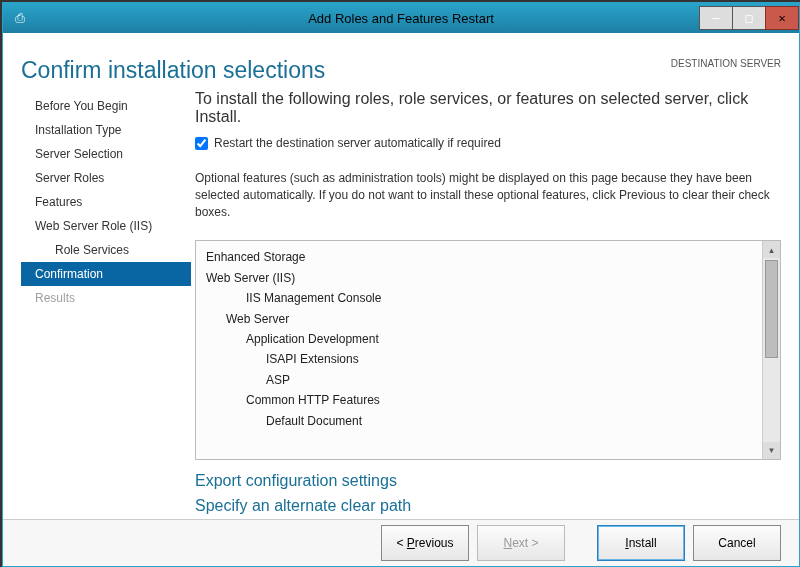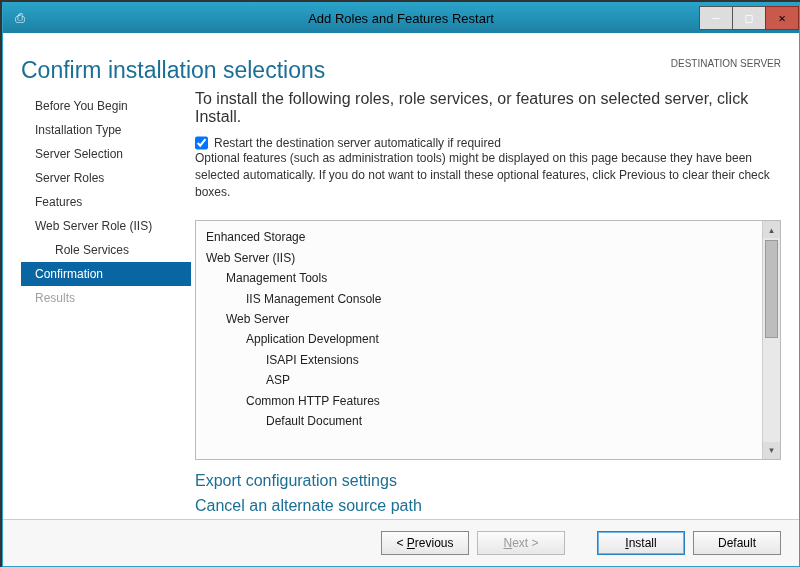--- a/index.html
+++ b/index.html
@@ -17,34 +17,34 @@
 .dest .lbl{color:#555}
 .columns{flex:1;display:flex;overflow:hidden}
 .sidebar{width:170px;padding-top:4px;color:#1a6f96}
 .sidebar .step{padding:5px 6px 5px 14px;font-size:12px;color:#444;cursor:pointer}
 .sidebar .step.enabled{color:#333}
 .sidebar .step.sub{padding-left:34px}
 .sidebar .step.active{background:#0a66a3;color:#fff}
 .sidebar .step.disabled{color:#a0a0a0}
 .content{flex:1;display:flex;flex-direction:column;padding-left:4px}
 .instr{font-size:16px;color:#333;margin-bottom:10px}
-.chk-row{display:flex;margin-bottom:0}
+.chk-row{display:flex;align-items:center;margin-bottom:20px}
 .chk-row input{margin:0 6px 0 0}
 .opt-text{font-size:12px;color:#333;line-height:1.4;margin-bottom:20px}
 .features-box{flex:1;border:1px solid #bbb;background:#fcfcfc;display:flex;min-height:0}
 .features-list{flex:1;padding:6px 10px;font-size:12px;line-height:1.7;color:#222;overflow:hidden}
 .ind1{padding-left:20px}.ind2{padding-left:40px}.ind3{padding-left:60px}
 .scroll{width:17px;background:#e8e8e8;display:flex;flex-direction:column;border-left:1px solid #ccc}
 .scroll .arrow{height:17px;display:flex;align-items:center;justify-content:center;background:#ddd;font-size:9px;color:#555}
 .scroll .thumb{margin:2px;background:#bdbdbd;border:1px solid #999;flex:0 0 96px}
 .scroll .track{flex:1}
 .links{margin:8px 0 0 0;font-size:16px;line-height:1.6}
 .links a{color:#1a6f96;text-decoration:none;cursor:pointer}
 .footer{height:46px;border-top:1px solid #ccc;display:flex;align-items:center;justify-content:flex-end;padding-right:18px;gap:8px;background:#f7f7f7}
-.footer button{min-width:88px;height:24px;font-size:12px;border:1px solid #888;background:linear-gradient(#fcfcfc,#e7e7e7);cursor:pointer}
+.footer button{min-width:88px;height:36px;font-size:12px;border:1px solid #888;background:linear-gradient(#fcfcfc,#e7e7e7);cursor:pointer}
 .footer button:disabled{color:#9a9a9a;border-color:#bbb}
 .footer button.default{border:1px solid #2a7fbf;box-shadow:0 0 0 1px #6db6e8 inset}
 .u{text-decoration:underline}
 </style>
 </head>
 <body>
 
 <div class="window">
   <div class="titlebar">
     <div class="icon-box">
@@ -92,45 +92,44 @@
           <input type="checkbox" id="restart-chk" checked="" style="">
           <span>Restart the destination server automatically if required</span>
         </label>
 
         <div class="opt-text">Optional features (such as administration tools) might be displayed on this page because they have been selected automatically. If you do not want to install these optional features, click Previous to clear their check boxes.</div>
 
         <div class="features-box">
           <div class="features-list" id="features-list">
               <div class="ind0">Enhanced Storage</div>
               <div class="ind0">Web Server (IIS)</div>
-              <div class="ind1">Management Tools</div>
               <div class="ind2">IIS Management Console</div>
               <div class="ind1">Web Server</div>
               <div class="ind2">Application Development</div>
               <div class="ind3">ISAPI Extensions</div>
               <div class="ind3">ASP</div>
               <div class="ind2">Common HTTP Features</div>
               <div class="ind3">Default Document</div>
             </div>
           <div class="scroll">
             <div class="arrow">▴</div>
             <div class="thumb"></div>
             <div class="track"></div>
             <div class="arrow">▾</div>
           </div>
         </div>
 
         <div class="links">
           <a>Export configuration settings</a><br>
-          <a>Cancel an alternate source path</a>
+          <a>Specify an alternate clear path</a>
         </div>
       </div>
     </div>
   </div>
 
   <div class="footer">
     <button><span>&lt; </span><span class="u">P</span><span>revious</span></button>
     <button disabled=""><span class="u">N</span><span>ext &gt;</span></button>
     <span style="width:16px"></span>
     <button class="default"><span class="u">I</span><span>nstall</span></button>
-    <button>Default</button>
+    <button>Cancel</button>
   </div>
 </div>
 
 </body></html>

